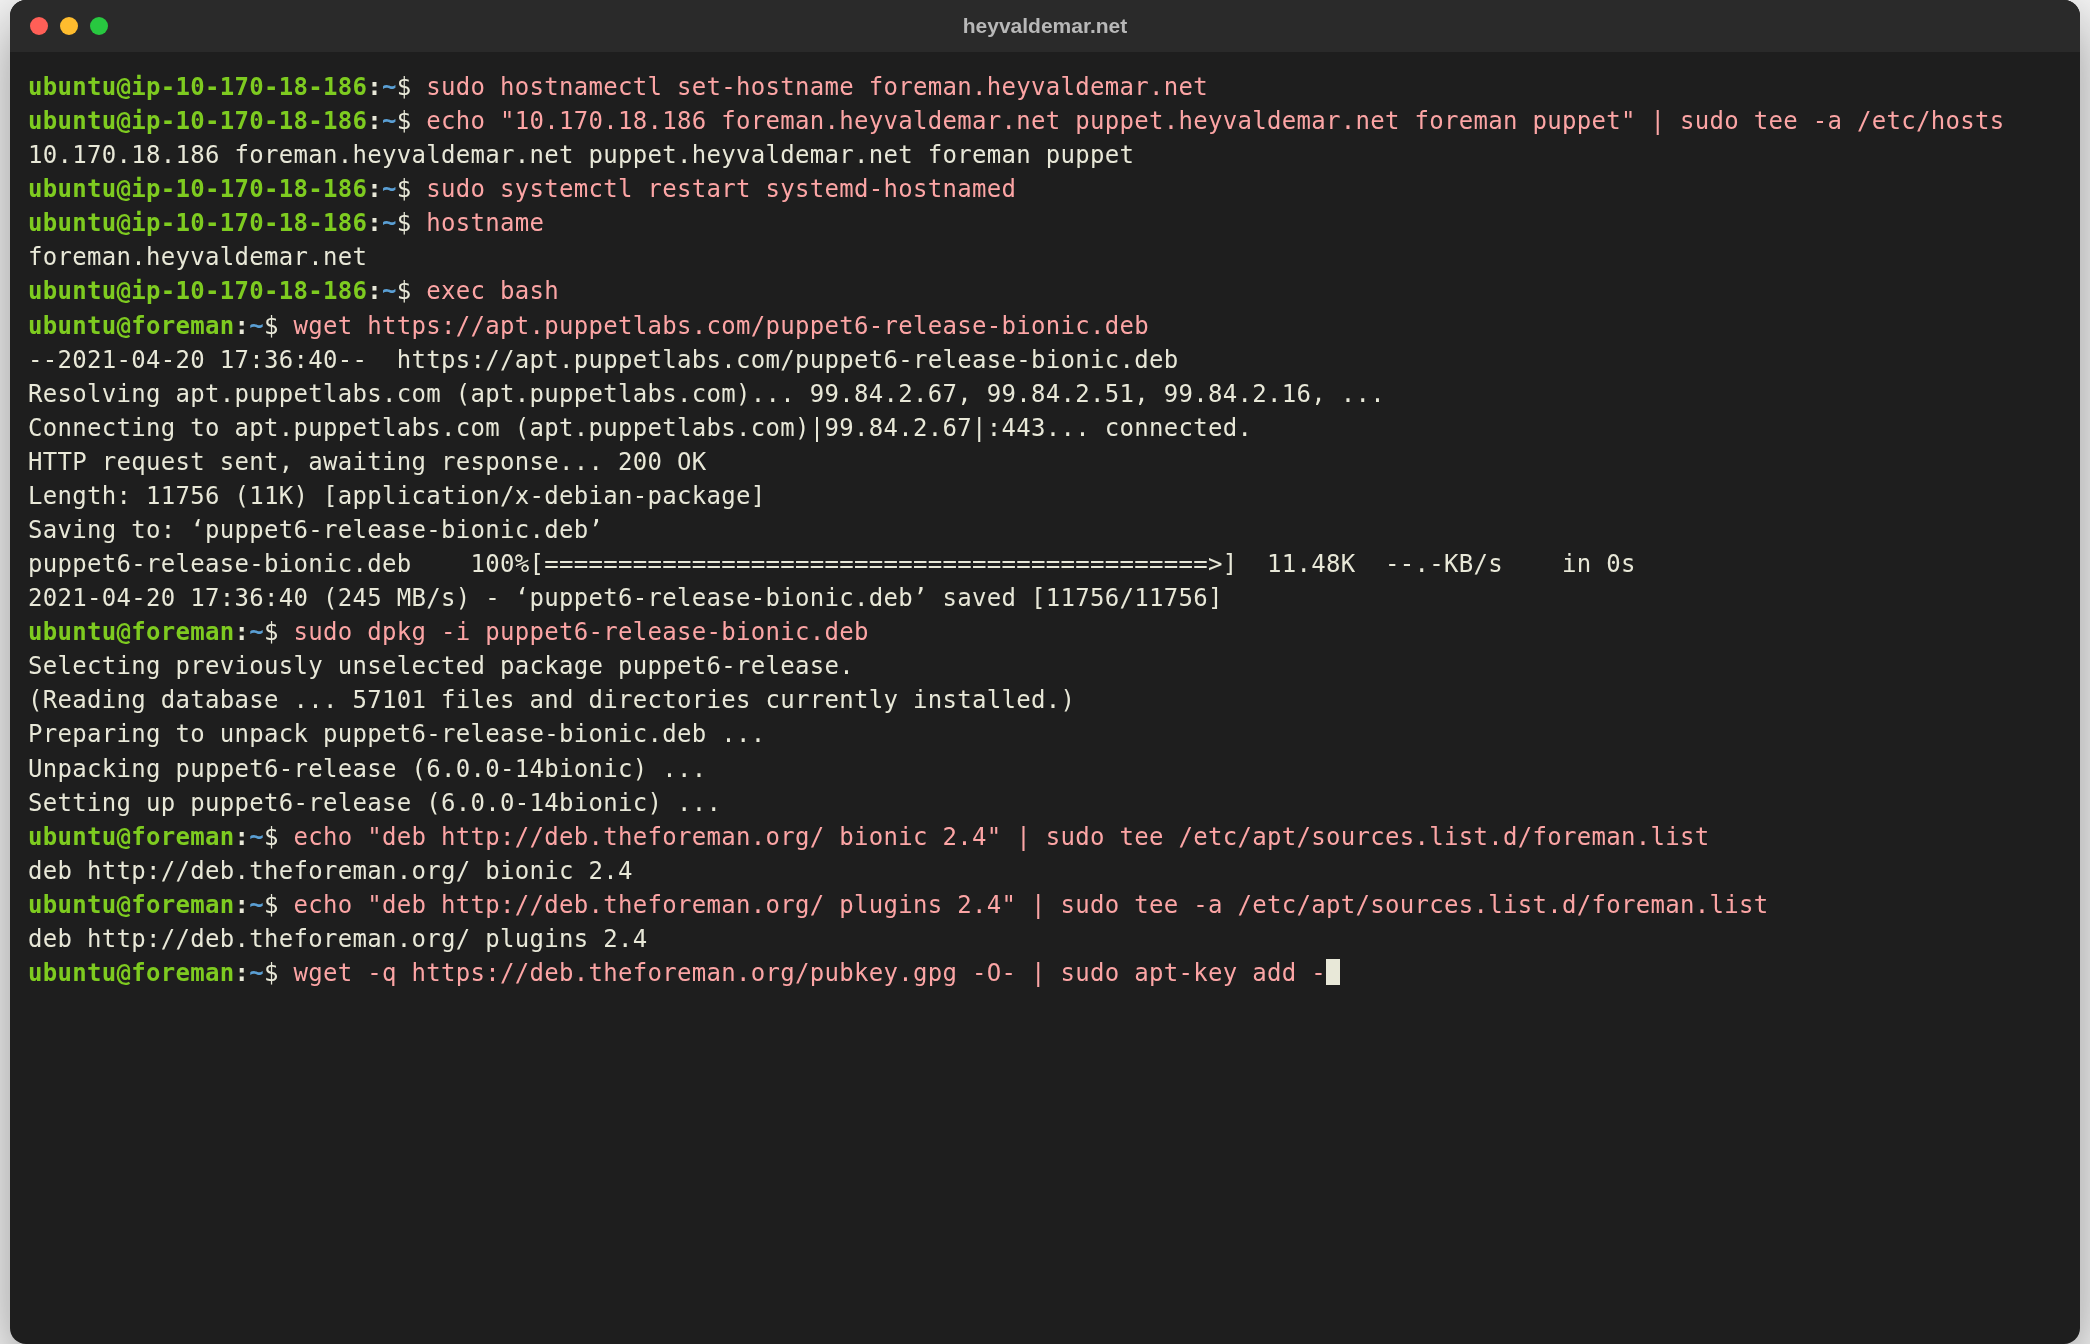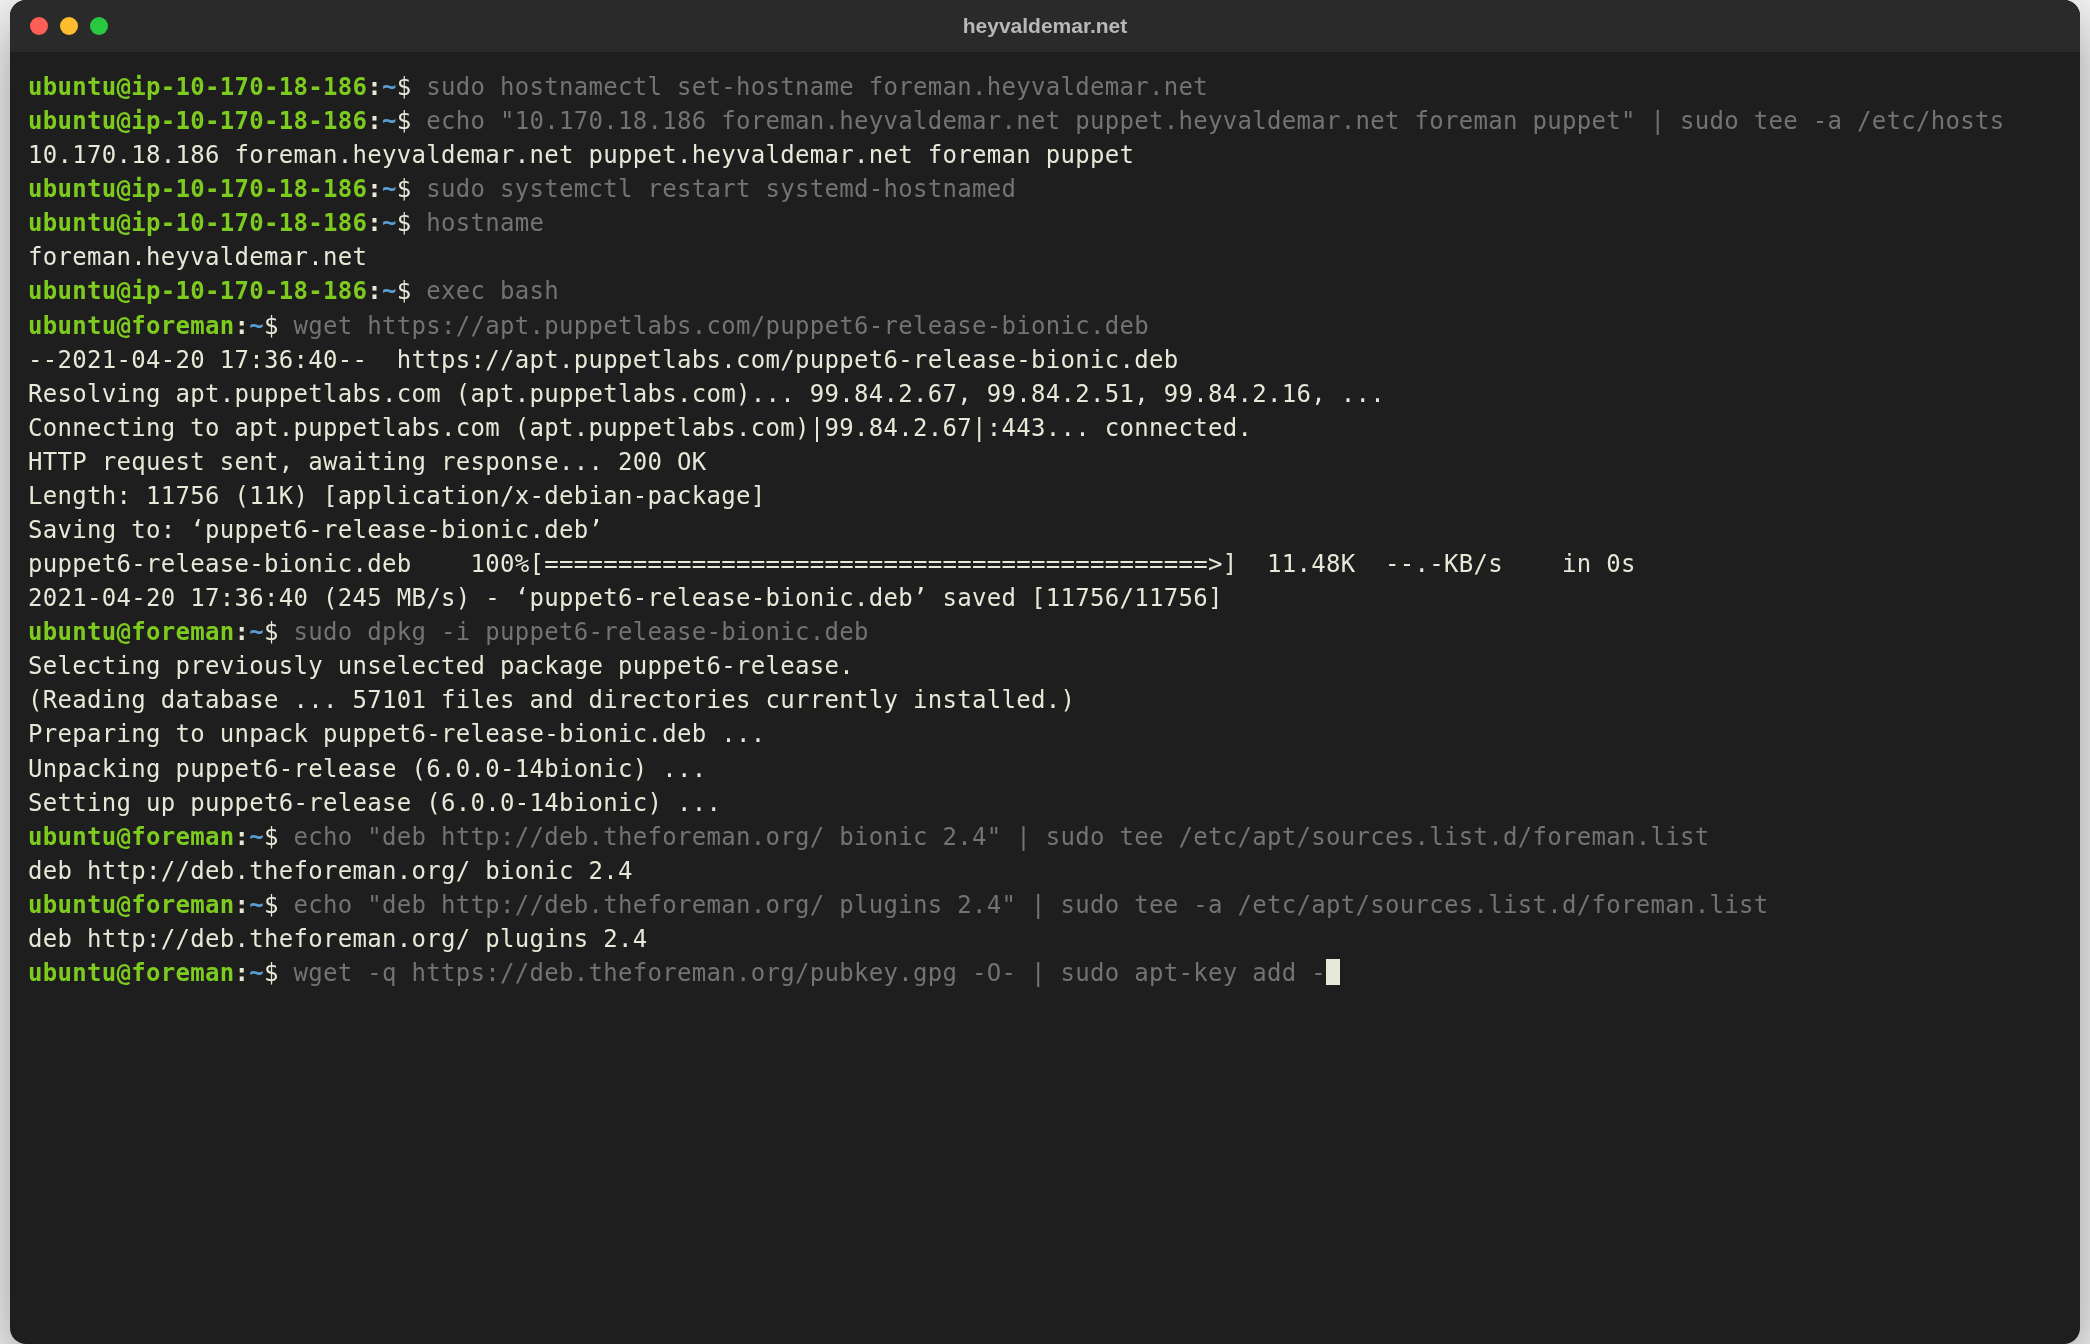--- a/index.html
+++ b/index.html
@@ -11,21 +11,21 @@
   .tl.red { background: #ff5f57; }
   .tl.yellow { background: #febc2e; }
   .tl.green { background: #28c840; }
   .title { position: absolute; left: 50%; transform: translateX(-50%); color: #b8b8b8; font-size: 21px; font-weight: 600; }
   .terminal { flex: 1; padding: 18px 18px; font-family: "SF Mono", "Menlo", "Consolas", monospace; font-size: 24px; line-height: 1.42; color: #e8e8d8; white-space: pre-wrap; word-break: break-all; overflow: hidden; letter-spacing: 0.3px; }
   .user { color: #7ecb20; font-weight: bold; margin-top: 36px; }
   .host { color: #7ecb20; font-weight: bold; }
   .colon { color: #e8e8d8; font-weight: bold; }
   .path { color: #5a9fd4; font-weight: bold; }
   .dollar { color: #e8e8d8; }
-  .cmd { color: #737373; }
+  .cmd { color: #fca5a5; }
   .out { color: #e8e8d8; }
   .cursor { display: inline-block; width: 14px; height: 26px; background: #e8e8d8; vertical-align: text-bottom; margin-bottom: 2px; }
   .line { display: block; }
 </style>
 </head>
 <body>
 
 <div class="window">
   <div class="titlebar">
     <div class="traffic-lights">

